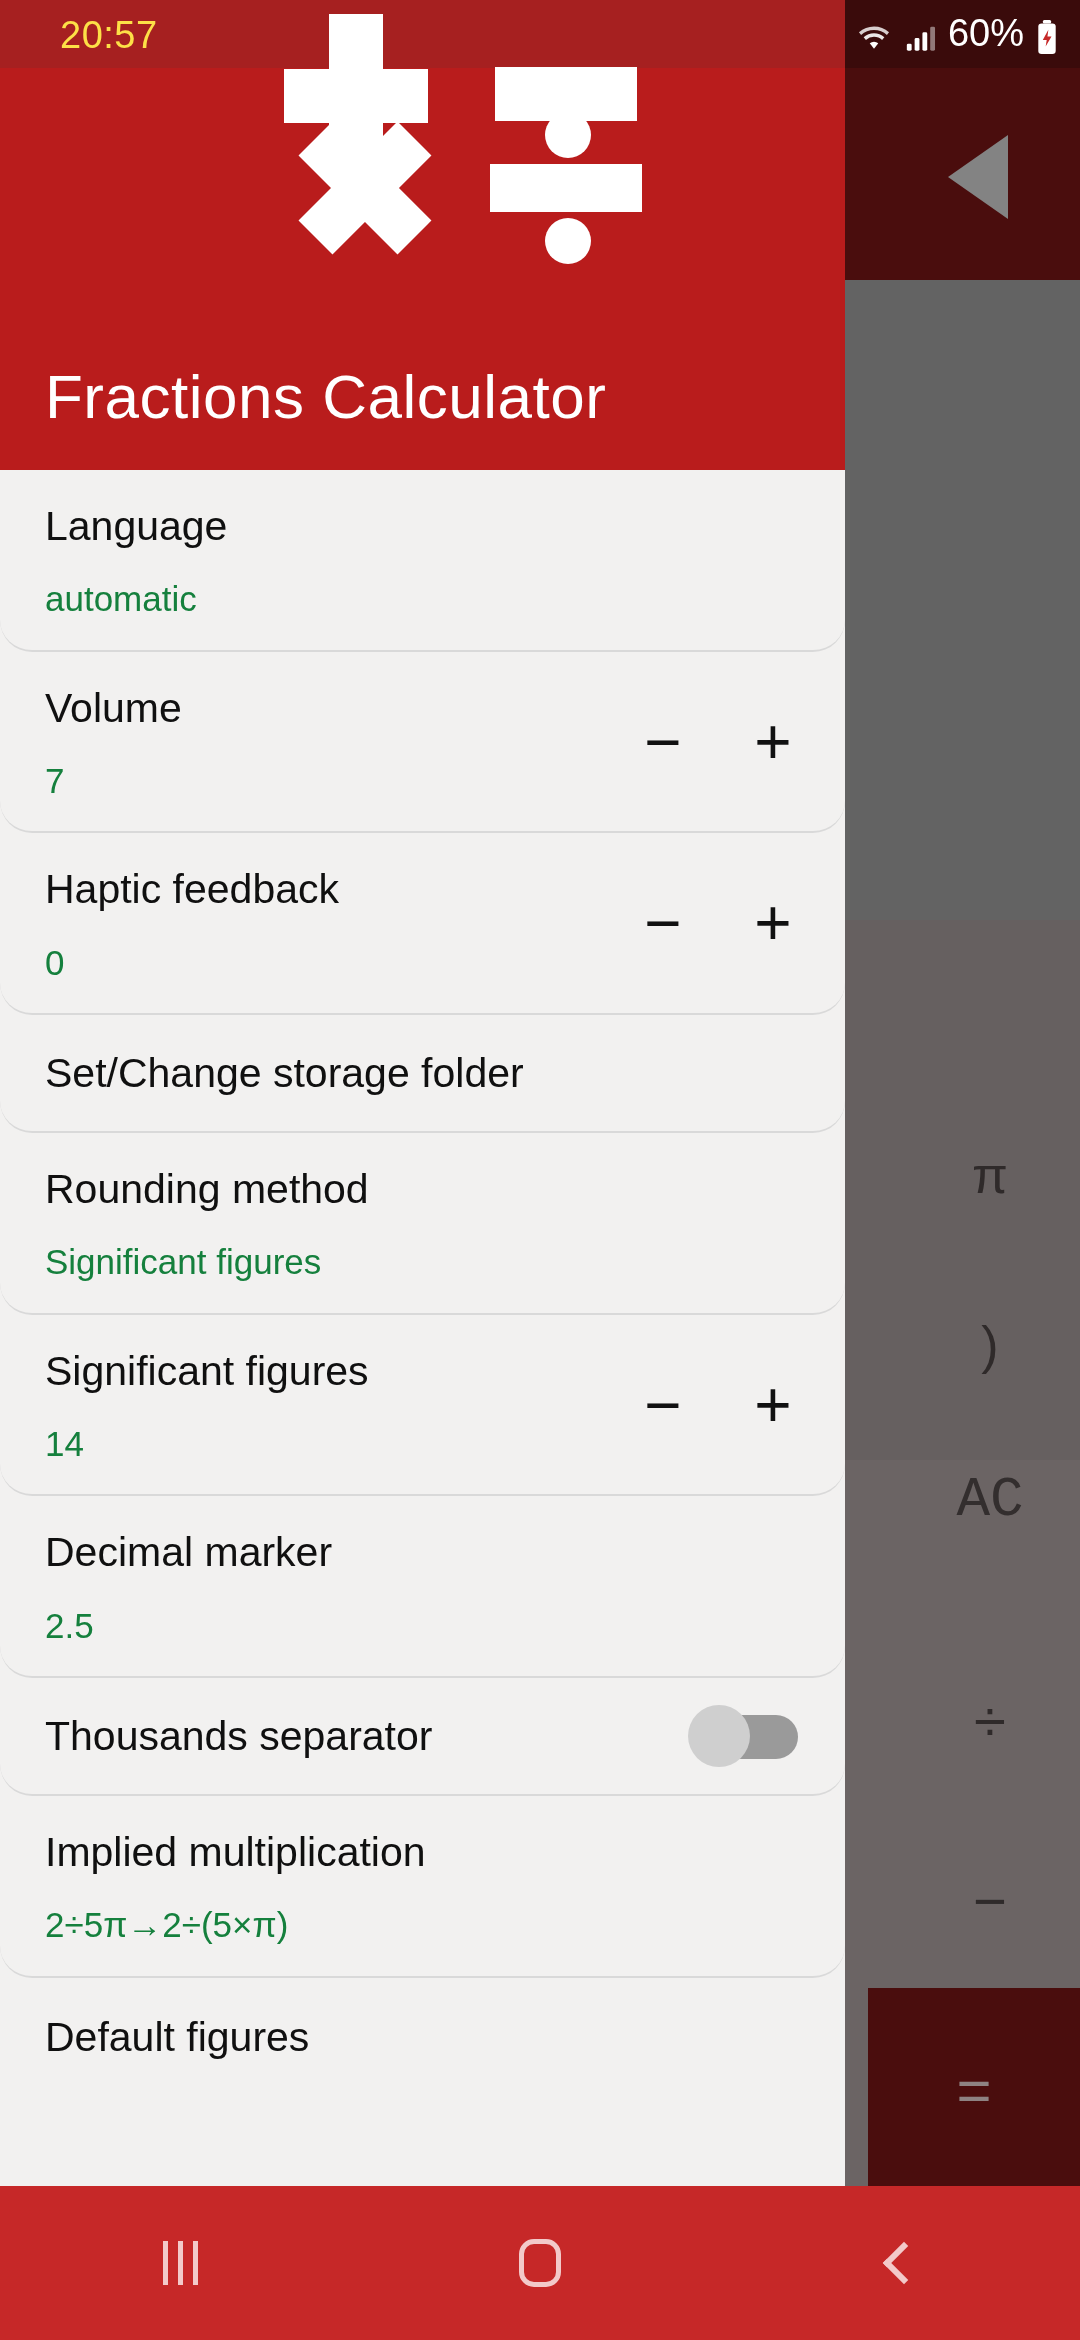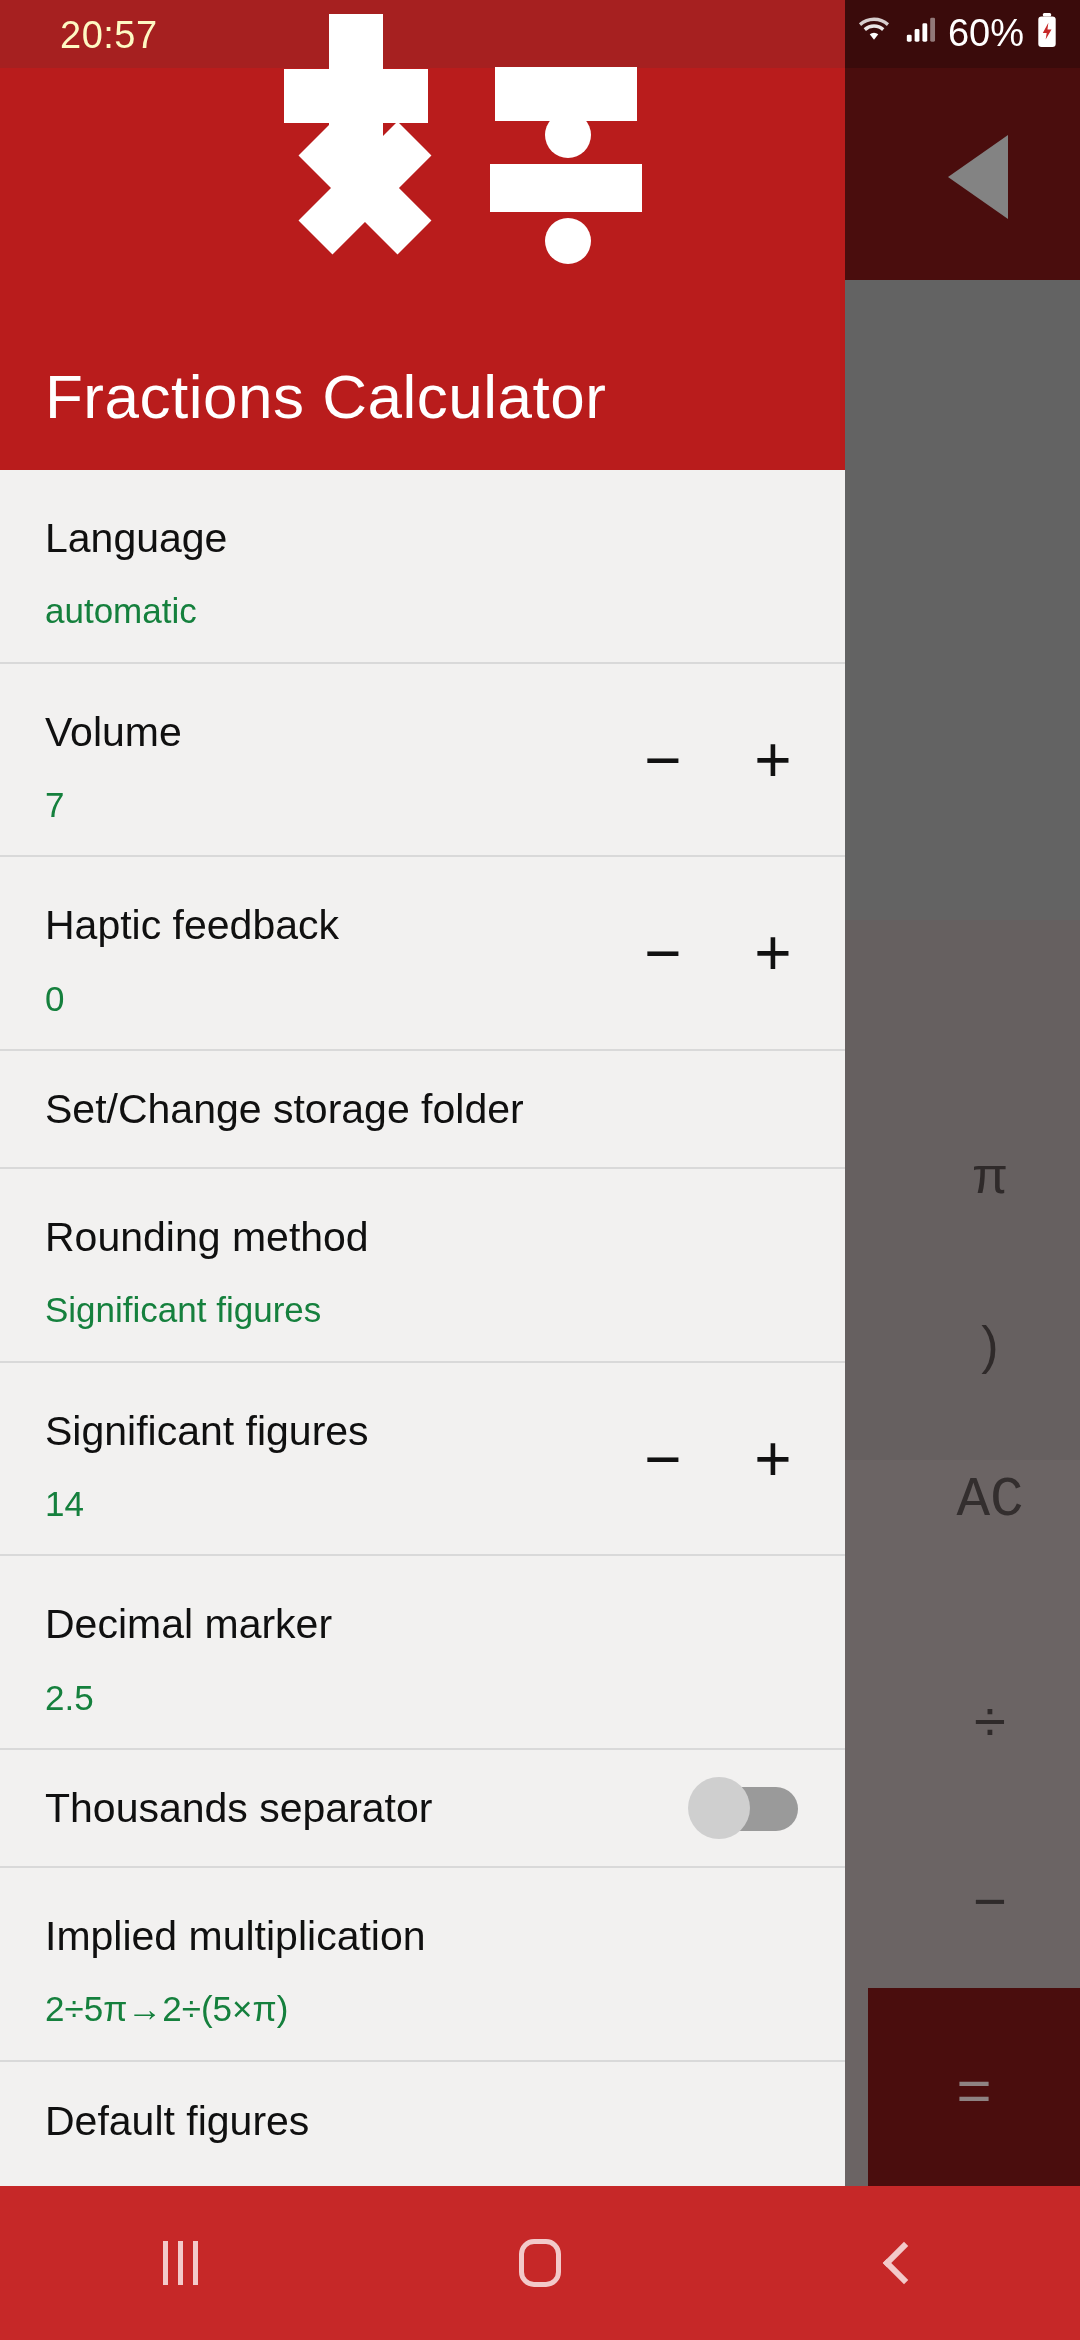--- a/index.html
+++ b/index.html
@@ -95,23 +95,24 @@
   #drawer-title {
     position:absolute; left:45px; bottom:38px;
     color:#fff; font-size:62px; font-weight:400; letter-spacing:.5px;
     white-space:nowrap;
   }
 
   
   #settings-list { width:845px; }
   .row {
     position:relative;
-    padding:44px 45px 30px 45px;
+    padding:32px 45px 30px 45px;
     border-bottom:2px solid #d9d9d9;
     min-height:168px;
+    border-radius:32px;
   }
   .row:last-child { border-bottom:none; }
   .row-title { font-size:41px; color:#101010; line-height:1.18; }
   .row-sub   { font-size:35px; color:#15803d; margin-top:28px; line-height:1.18; }
   .row-one   { min-height:118px; display:flex; align-items:center; padding-top:28px; padding-bottom:28px;}
 
   .stepper {
     position:absolute; right:45px; top:50%; transform:translateY(-50%);
     display:flex; align-items:center; gap:56px;
   }
@@ -132,25 +133,25 @@
     position:absolute; top:0; width:62px; height:62px; border-radius:50%;
   }
   .switch.on  .sw-track { background:#9a9a9a; }
   .switch.on  .sw-thumb { right:-2px; background:#cc2222; }
   .switch.off .sw-track { background:#9a9a9a; }
   .switch.off .sw-thumb { left:-2px; background:#cfcfcf; }
 
   
   #status-time {
     position:absolute; left:60px; top:14px;
-    color:#fef9c3; font-size:38px; letter-spacing:.5px;
+    color:#fde047; font-size:38px; letter-spacing:.5px;
   }
   #status-right {
     position:absolute; right:20px; top:12px;
-    display:flex; align-items:flex-start; gap:10px;
+    display:flex; align-items:flex-end; gap:10px;
     color:#fff; font-size:38px;
   }
   #status-right svg { display:block; }
 
   
   #navbar {
     position:absolute; left:0; bottom:0; width:1080px; height:154px;
     background:#c62828;
     display:flex; align-items:center; justify-content:space-around;
   }

